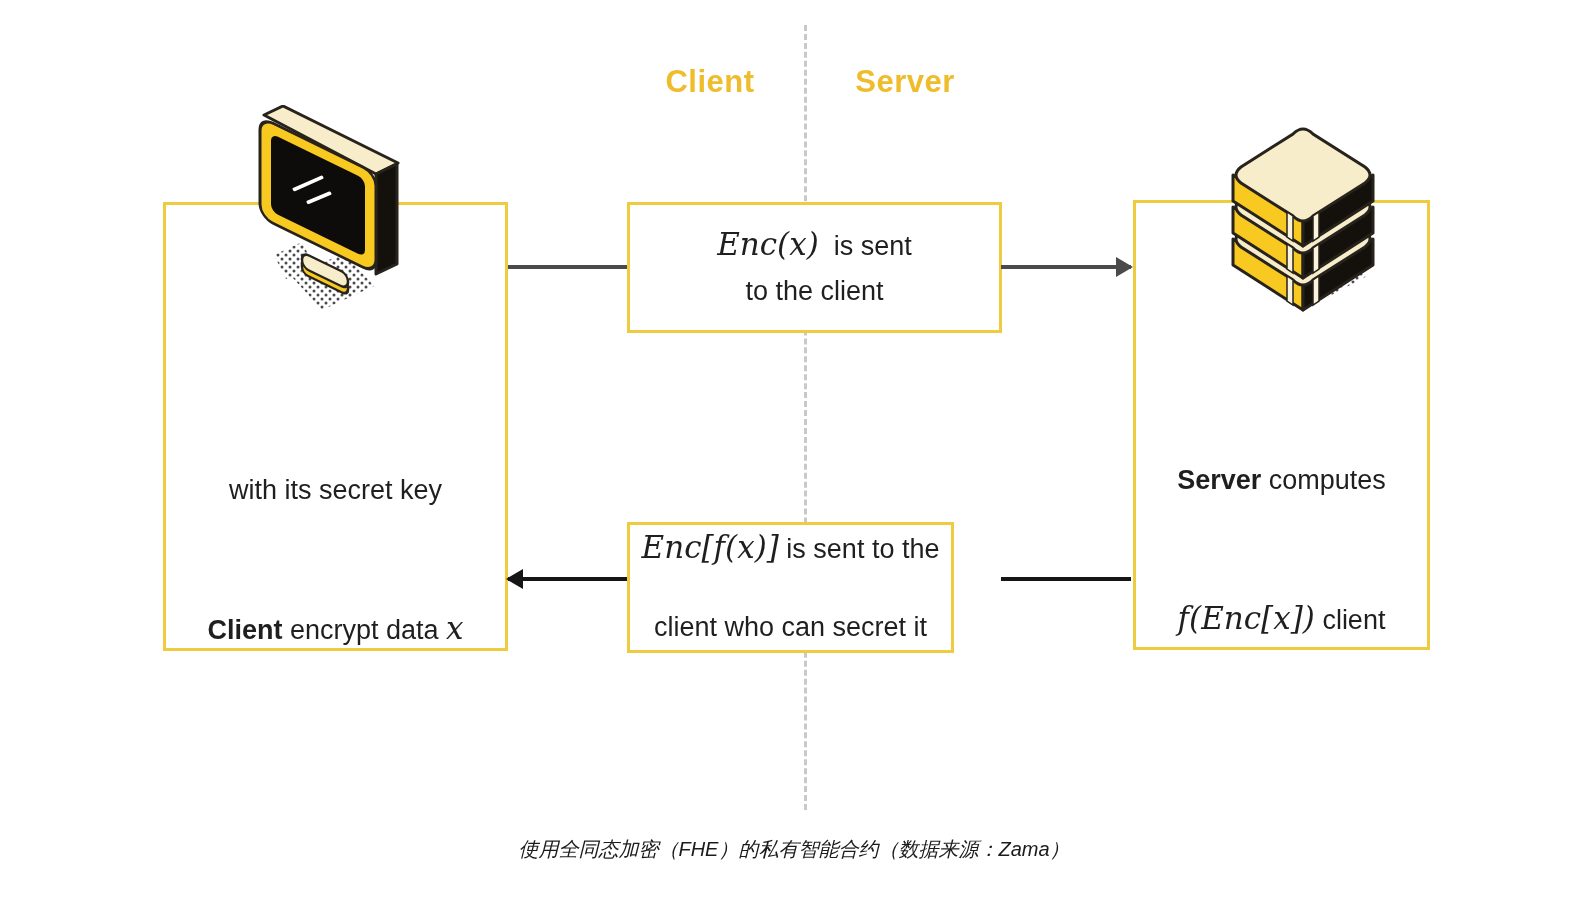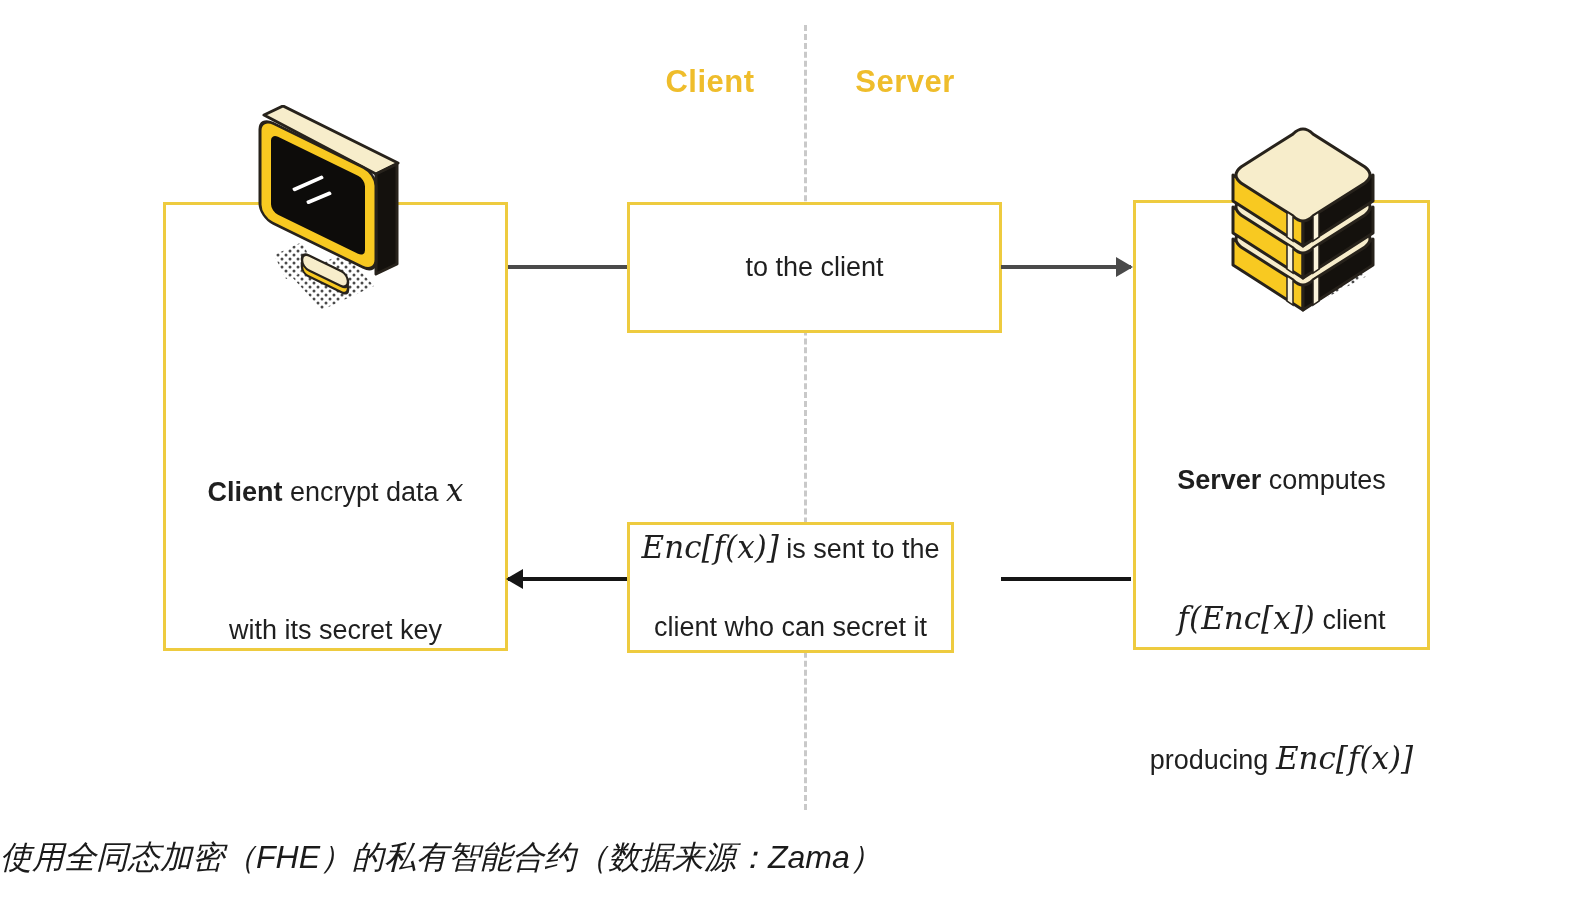--- a/index.html
+++ b/index.html
@@ -44,49 +44,49 @@
               border-left:17px solid #4a4a4a;}
   .head-left{left:-2px;border-top:10px solid transparent;border-bottom:10px solid transparent;
              border-right:17px solid #151515;}
 
   
   .illu{position:absolute;}
   .illu-monitor{left:240px;top:105px;width:185px;height:210px;}
   .illu-server{left:1215px;top:120px;width:180px;height:195px;}
 
   
-  .caption{position:absolute;left:0;right:0;top:836px;text-align:left;
-           font-size:32px;font-style:italic;font-weight:500;color:#1b1b1b;}
+  .caption{position:absolute;left:0;right:0;top:836px;text-align:center;
+           font-size:20px;font-style:italic;font-weight:500;color:#1b1b1b;}
 </style>
 </head>
 <body>
 
 <div class="stage">
 
   <div class="lane-divider"></div>
 
   <div class="lane-label client">Client</div>
   <div class="lane-label server">Server</div>
 
   <div class="node-box box-client">
     <div class="box-text">
+      <div>with its secret key</div>
       <div><span class="lead">Client</span><span> encrypt data </span><span class="math">x</span></div>
-      <div>with its secret key</div>
     </div>
   </div>
 
   <div class="node-box box-server">
     <div class="box-text">
       <div><span class="lead">Server</span><span> computes</span></div>
       <div><span class="math">f(Enc[x])</span><span> client</span></div>
-      <div><span>producing </span><span class="math">Enc[f(x)]</span></div>
     </div>
   </div>
 
   <div class="node-box box-msg-top">
+    <div class="msg-line"><span class="math">Enc(x)</span><span>  is sent</span></div>
     <div class="msg-line">to the client</div>
   </div>
 
   <div class="node-box box-msg-bottom">
     <div class="msg-line"><span class="math">Enc[f(x)]</span><span> is sent to the</span></div>
     <div class="msg-line">client who can secret it</div>
   </div>
 
   <div class="connector conn-gray conn-top-left"></div>
   <div class="connector conn-gray conn-top-right">

